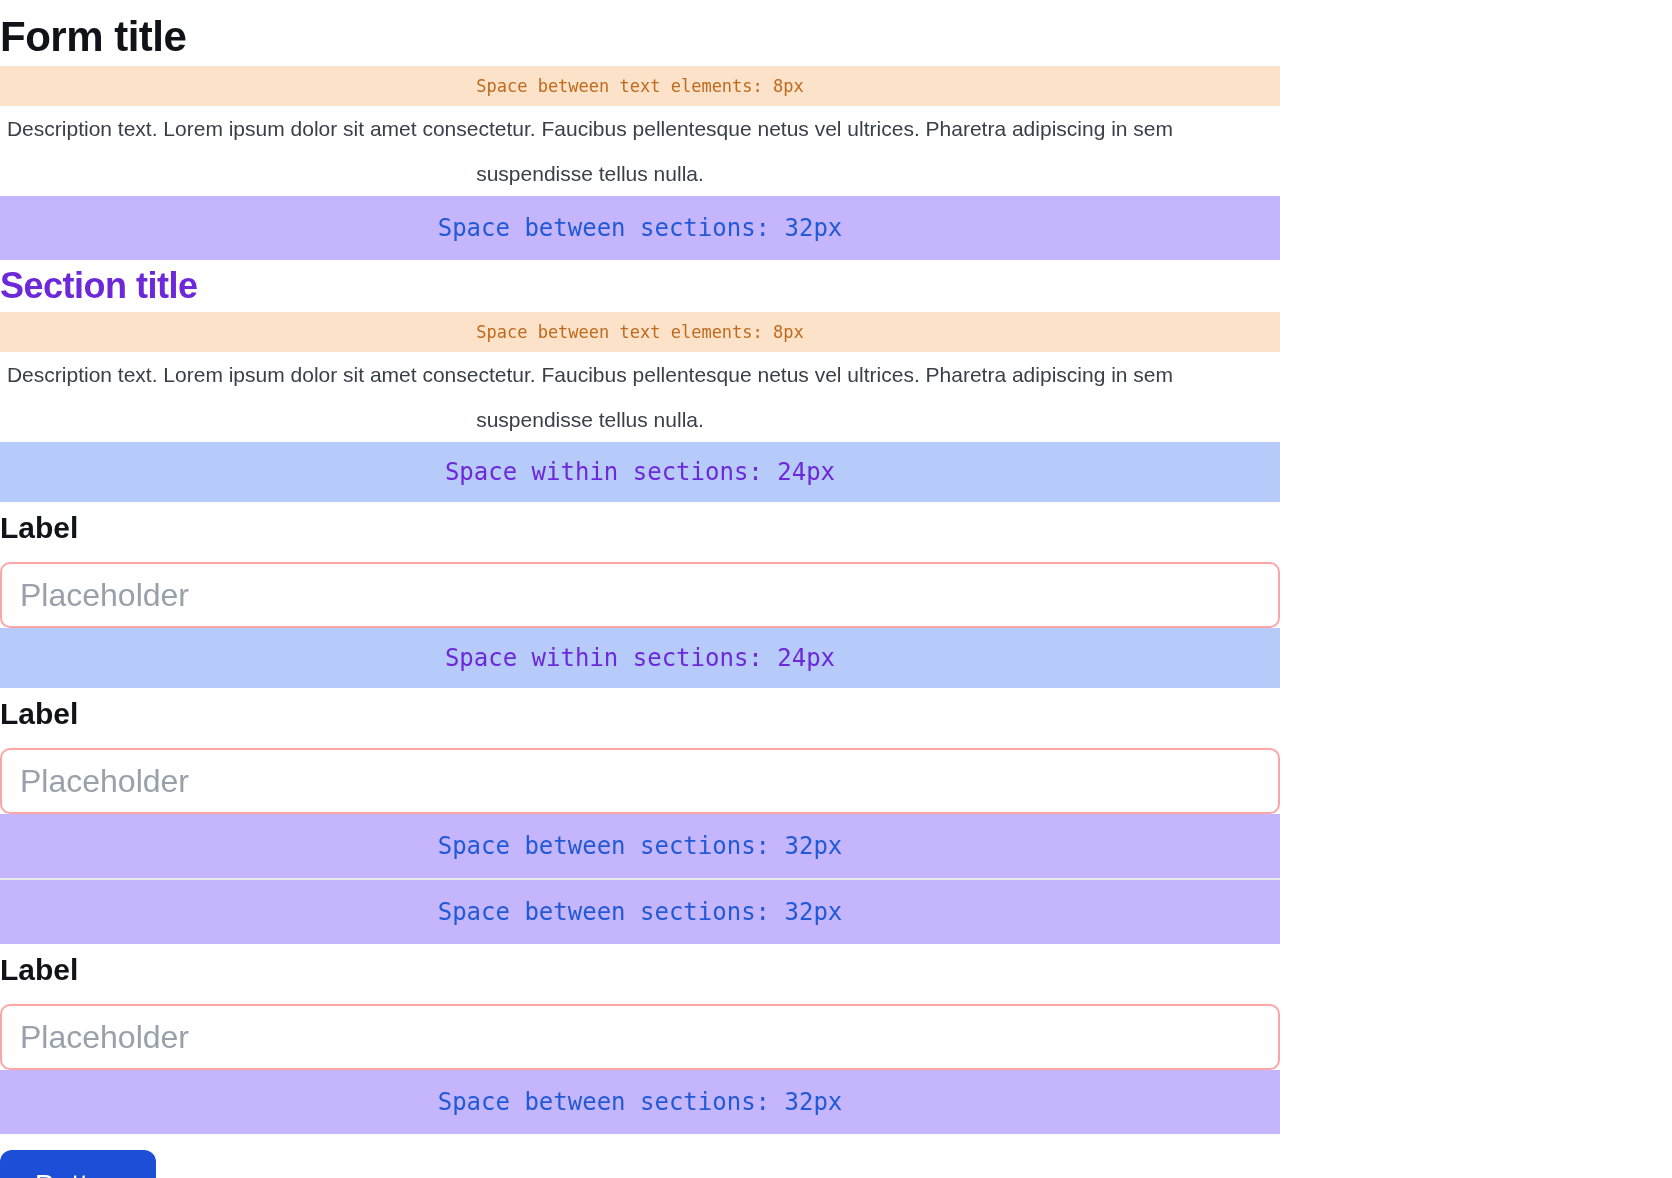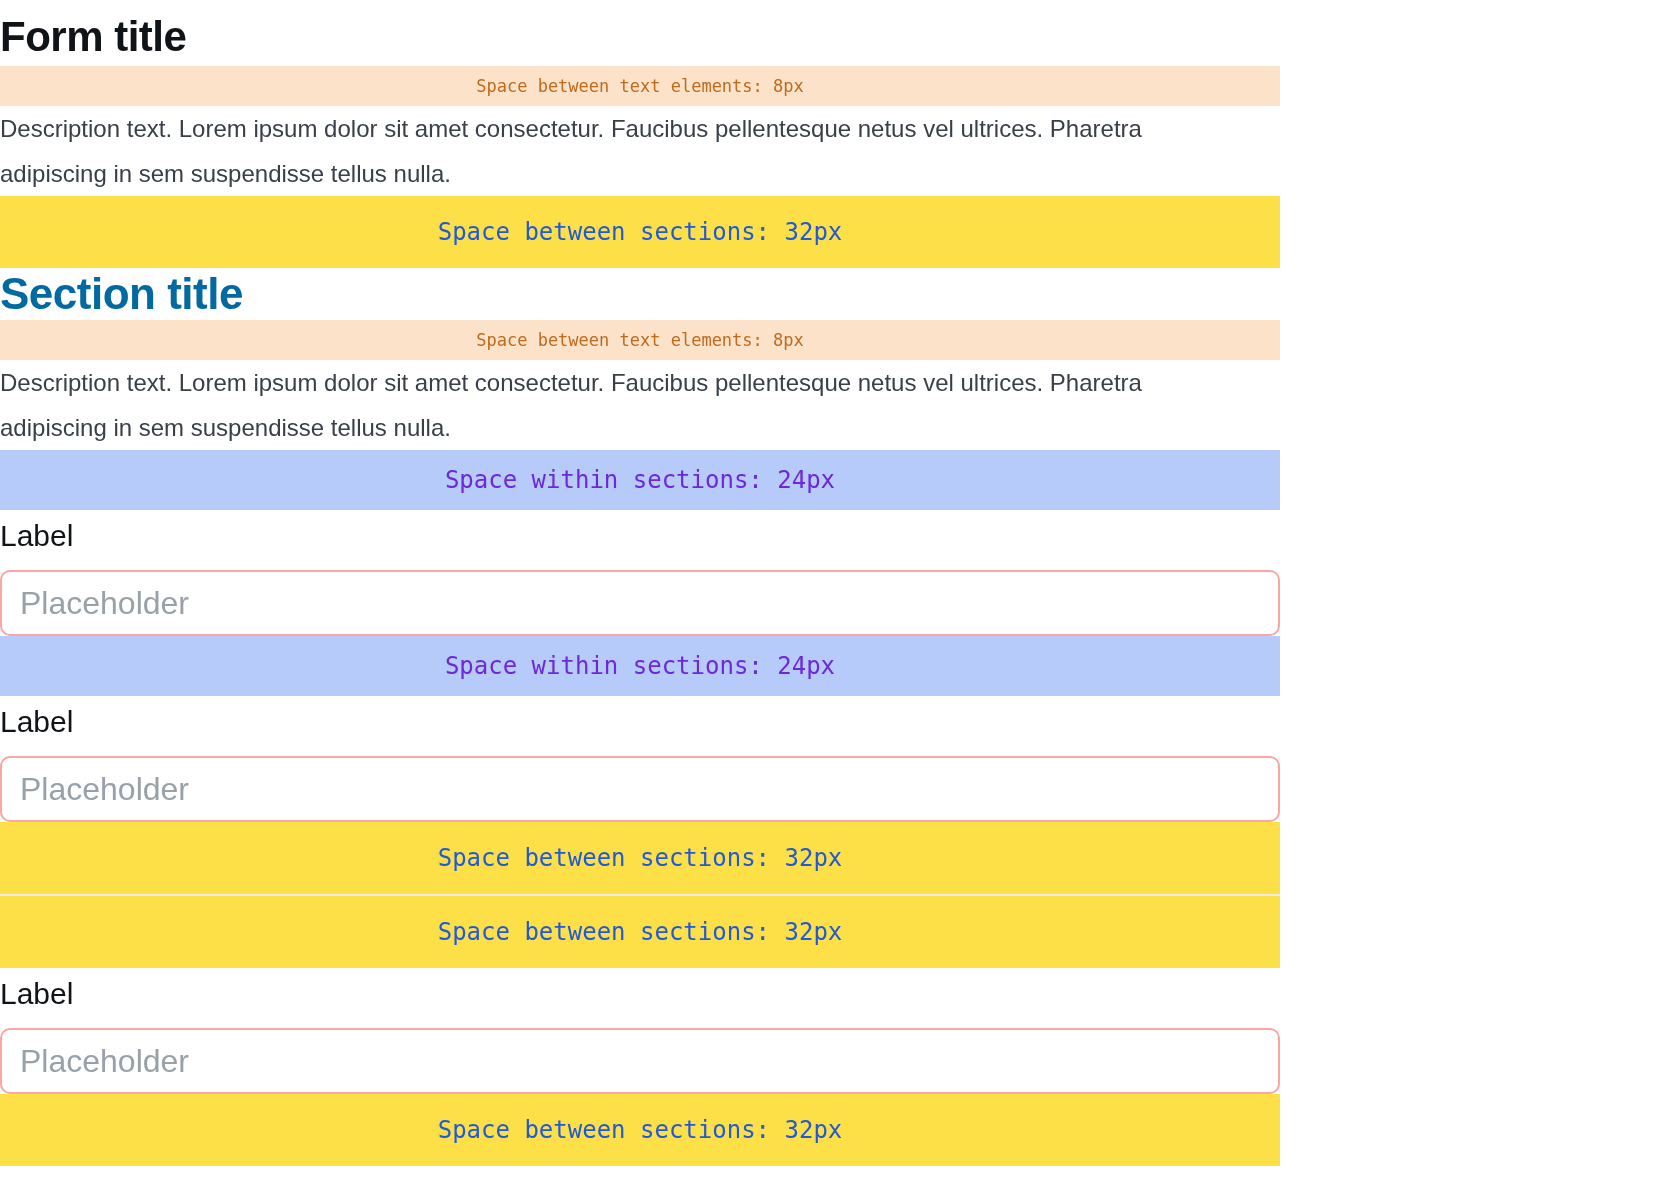--- a/index.html
+++ b/index.html
@@ -17,54 +17,55 @@
   .form-title {
     margin: 0;
     font-size: 42px;
     line-height: 58px;
     font-weight: 700;
     color: #101318;
     letter-spacing: -0.5px;
   }
   .section-title {
     margin: 0;
-    font-size: 44px;
+    font-size: 36px;
     line-height: 52px;
     font-weight: 700;
-    color: #0369a1;
+    color: #6d28d9;
     letter-spacing: -0.5px;
   }
   .description {
     margin: 0;
-    font-size: 24px;
+    font-size: 21px;
     line-height: 45px;
     color: #3a4049;
     max-width: 1180px;
+    text-align: center;
   }
   .bar {
     display: flex;
     align-items: center;
     justify-content: center;
     font-family: "DejaVu Sans Mono", monospace;
     width: 100%;
   }
   .bar-8  { height: 40px; background: #fbe2c9; color: #bf6a1d; font-size: 17px; }
-  .bar-32 { height: 72px; background: #fde047; color: #2159d6; font-size: 24px; }
+  .bar-32 { height: 64px; background: #c4b5fd; color: #2159d6; font-size: 24px; }
   .bar-24 { height: 60px; background: #b7cbfa; color: #6d28d9; font-size: 24px; }
   .bar-divider {
     height: 2px;
     background: #ececec;
     width: 100%;
   }
   .field-label {
     margin: 0;
     padding-top: 6px;
     font-size: 30px;
     line-height: 40px;
-    font-weight: 400;
+    font-weight: 700;
     color: #101318;
   }
   .text-input {
     display: block;
     width: 100%;
     height: 66px;
     margin-top: 14px;
     border: 2px solid #fca5a5;
     border-radius: 10px;
     background: #ffffff;

